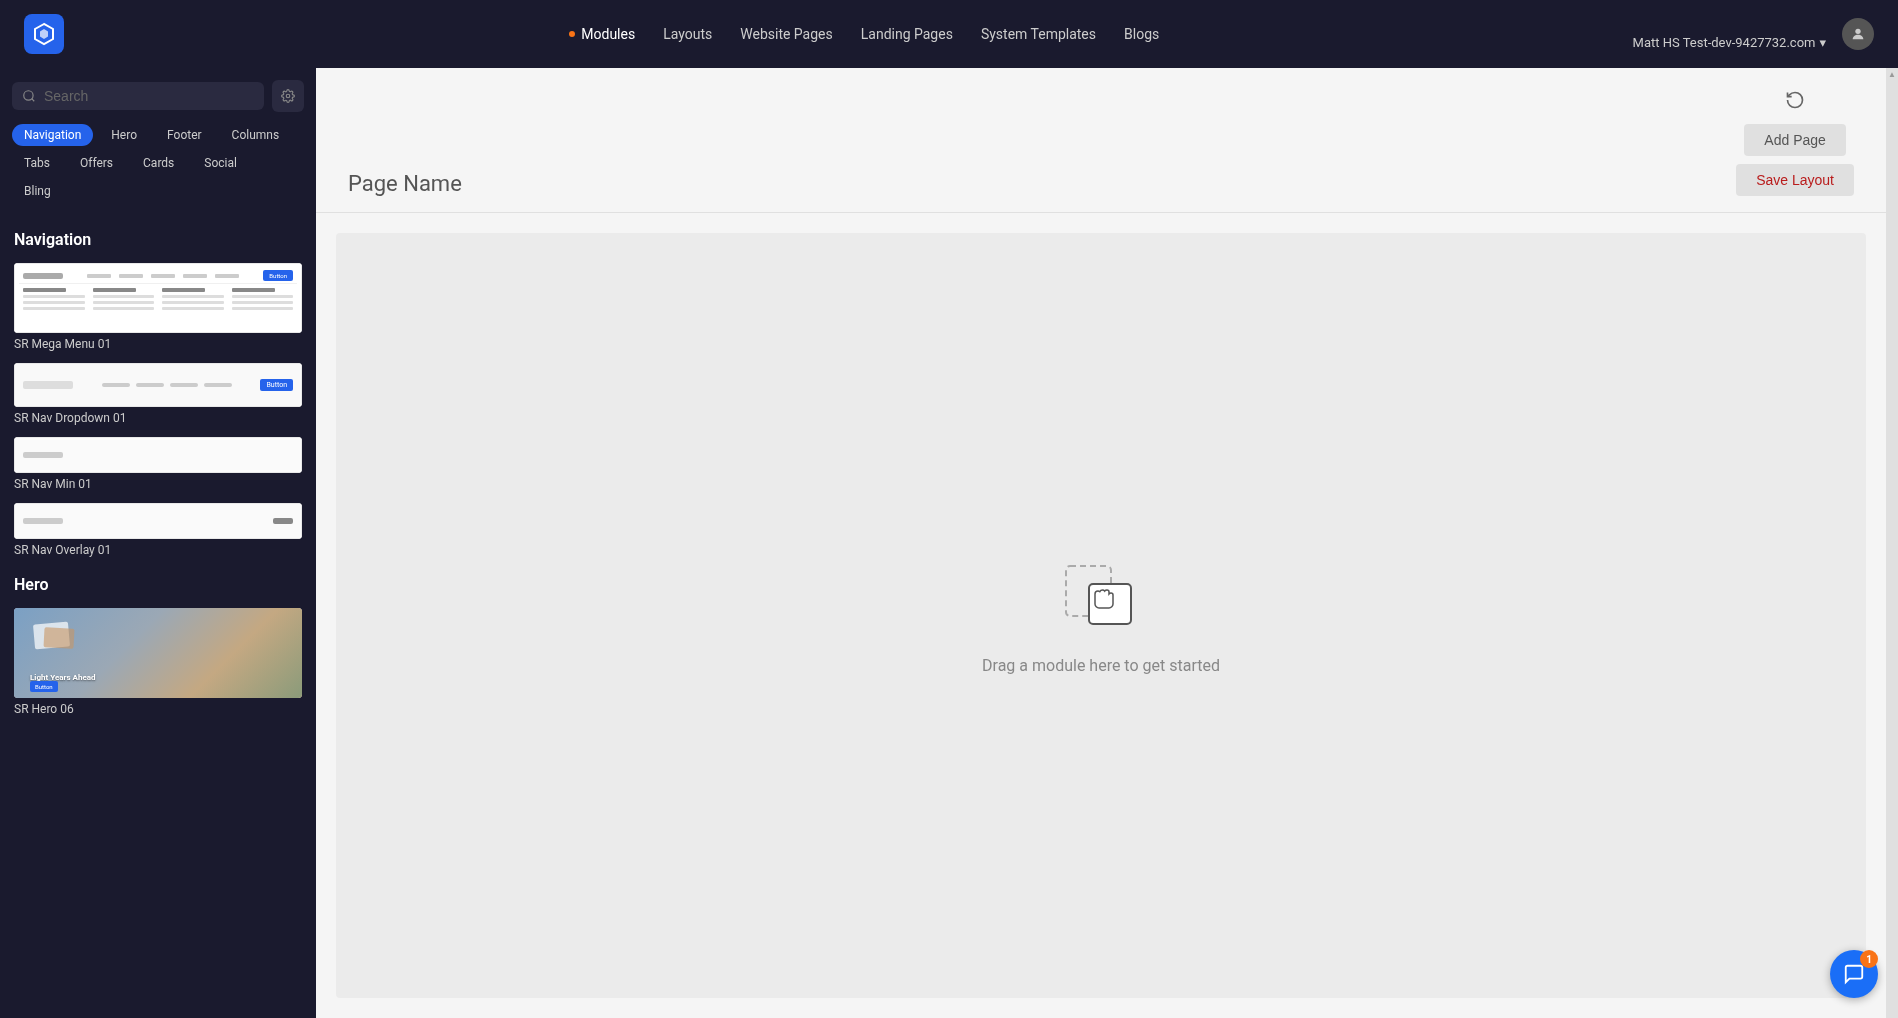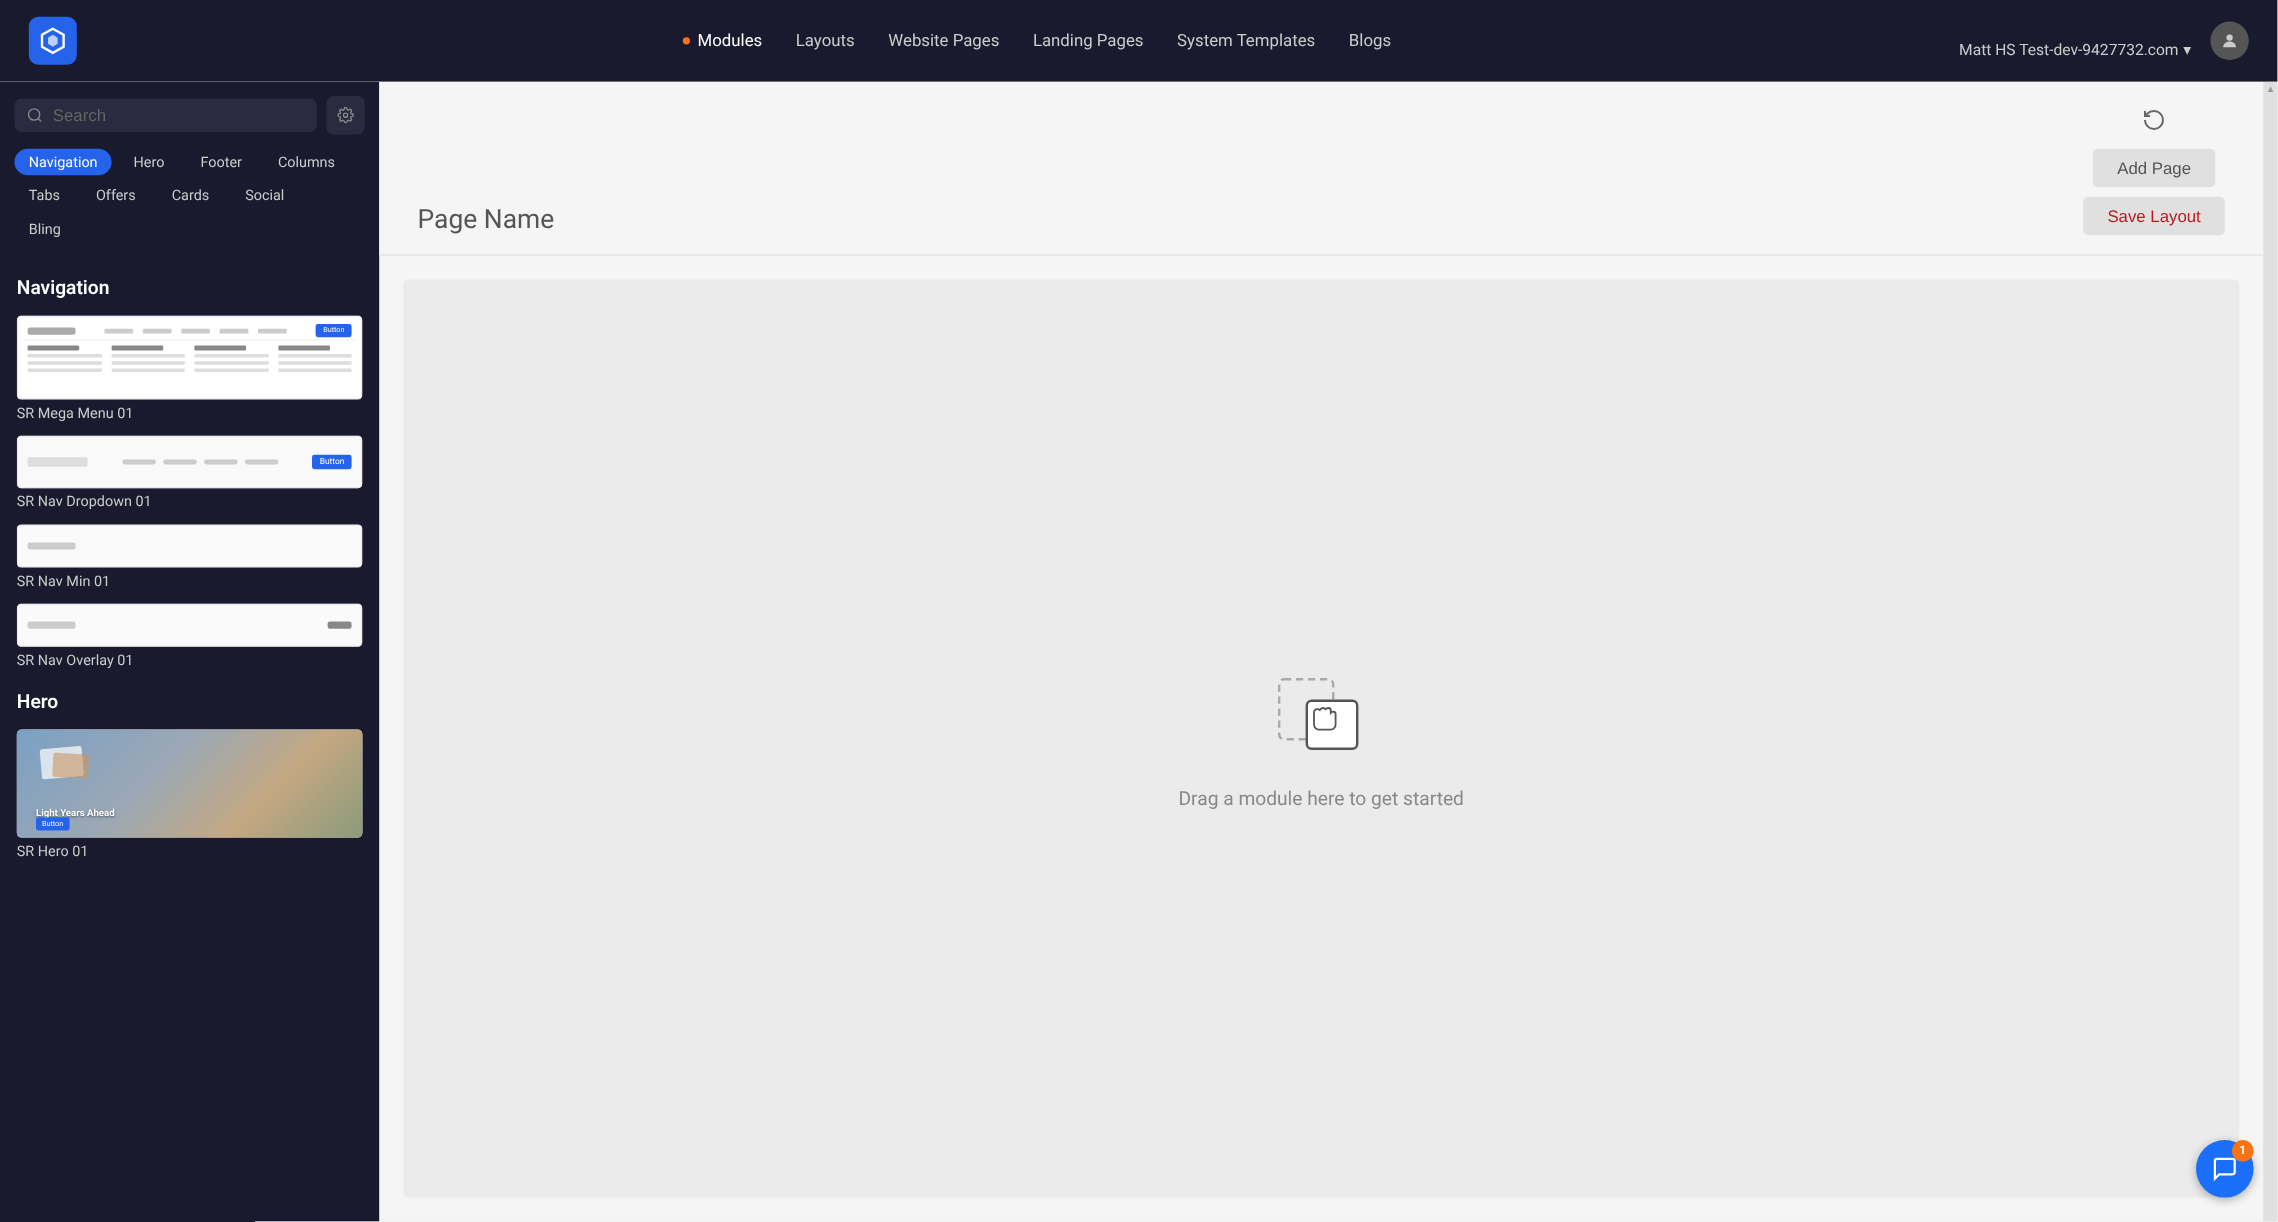--- a/index.html
+++ b/index.html
@@ -575,21 +575,21 @@
           <div class="hero-preview-inner">
 
             <div style="position:absolute;top:0;left:0;right:0;bottom:0;background:linear-gradient(135deg, #7ba0c4 0%, #9ba8b5 40%, #c4a882 70%, #8b9b7a 100%);"></div>
 
             <div style="position:absolute;left:20px;top:15px;width:35px;height:25px;background:rgba(255,255,255,0.7);border-radius:2px;transform:rotate(-5deg);"></div>
             <div style="position:absolute;left:30px;top:20px;width:30px;height:20px;background:rgba(200,150,100,0.6);border-radius:2px;transform:rotate(3deg);"></div>
             <div class="hero-preview-text">Light Years Ahead</div>
             <div class="hero-preview-btn">Button</div>
           </div>
         </div>
-        <div class="module-name">SR Hero 01</div>
+        <div class="module-name">SR Hero 06</div>
       </div>
 
     </div>
   </div>
 
   <div class="content-area">
 
     <div class="content-header">
       <h1 class="content-title">Page Name</h1>
       <div class="content-header-actions">

